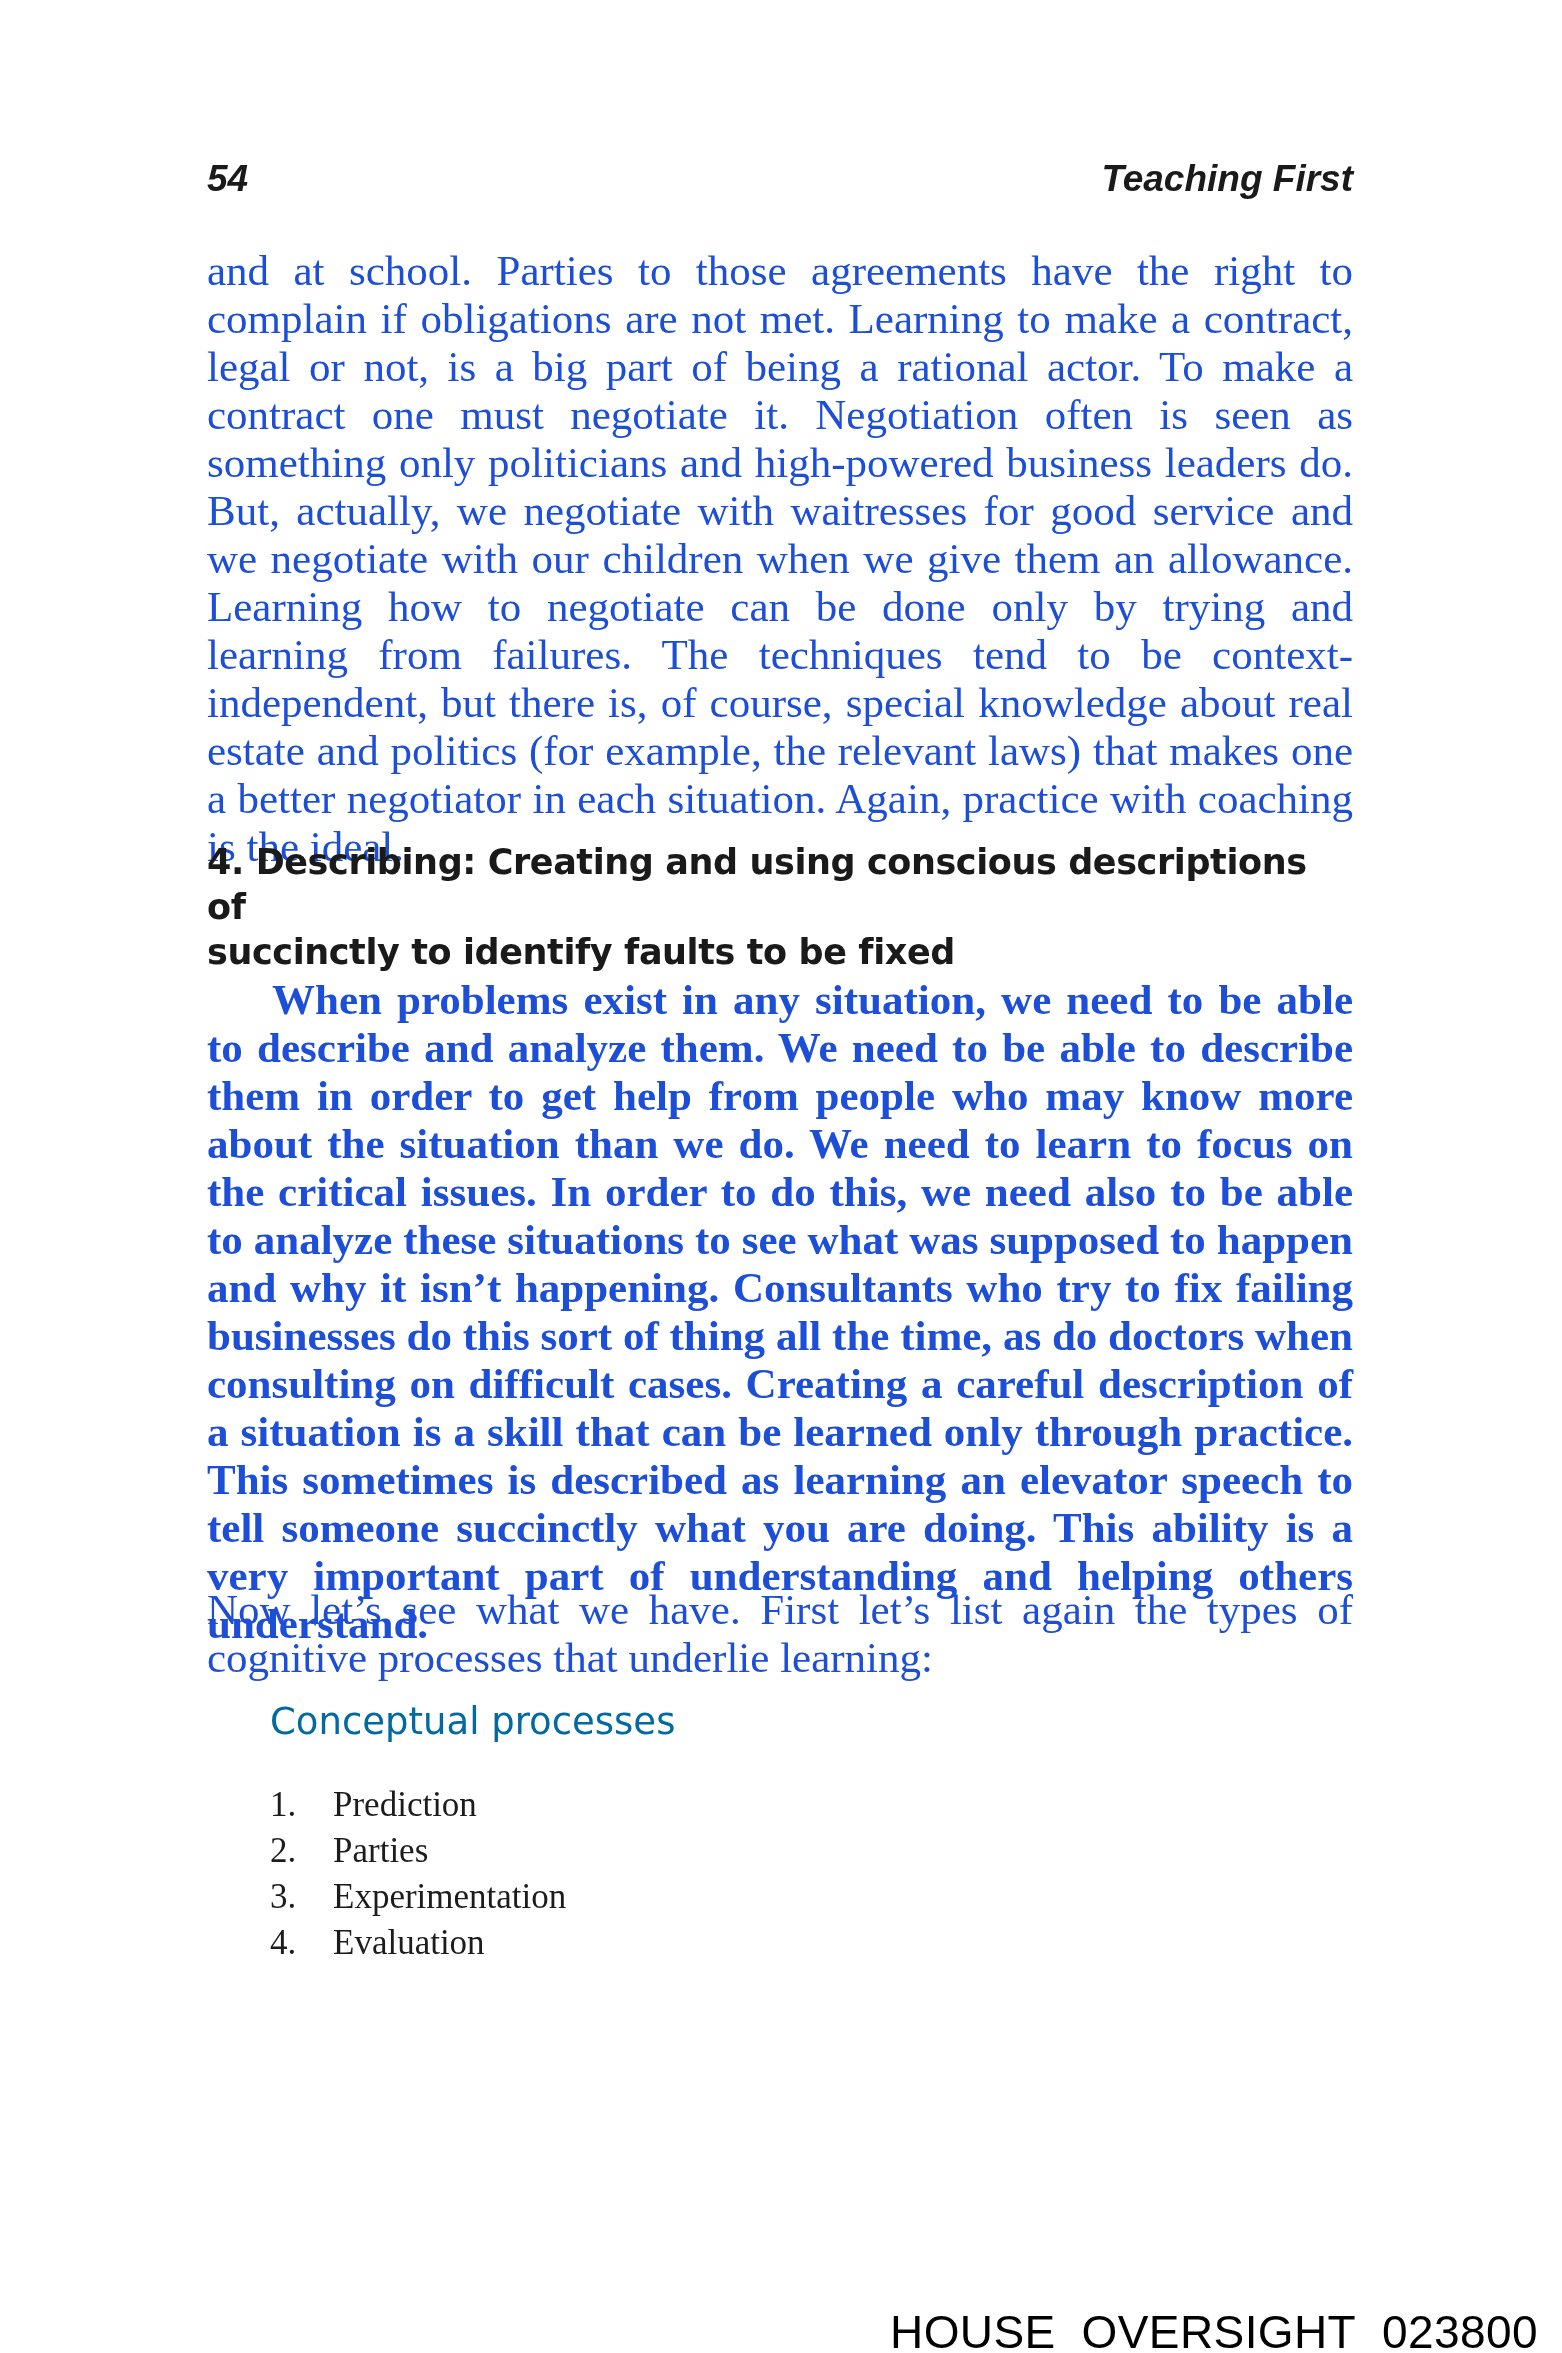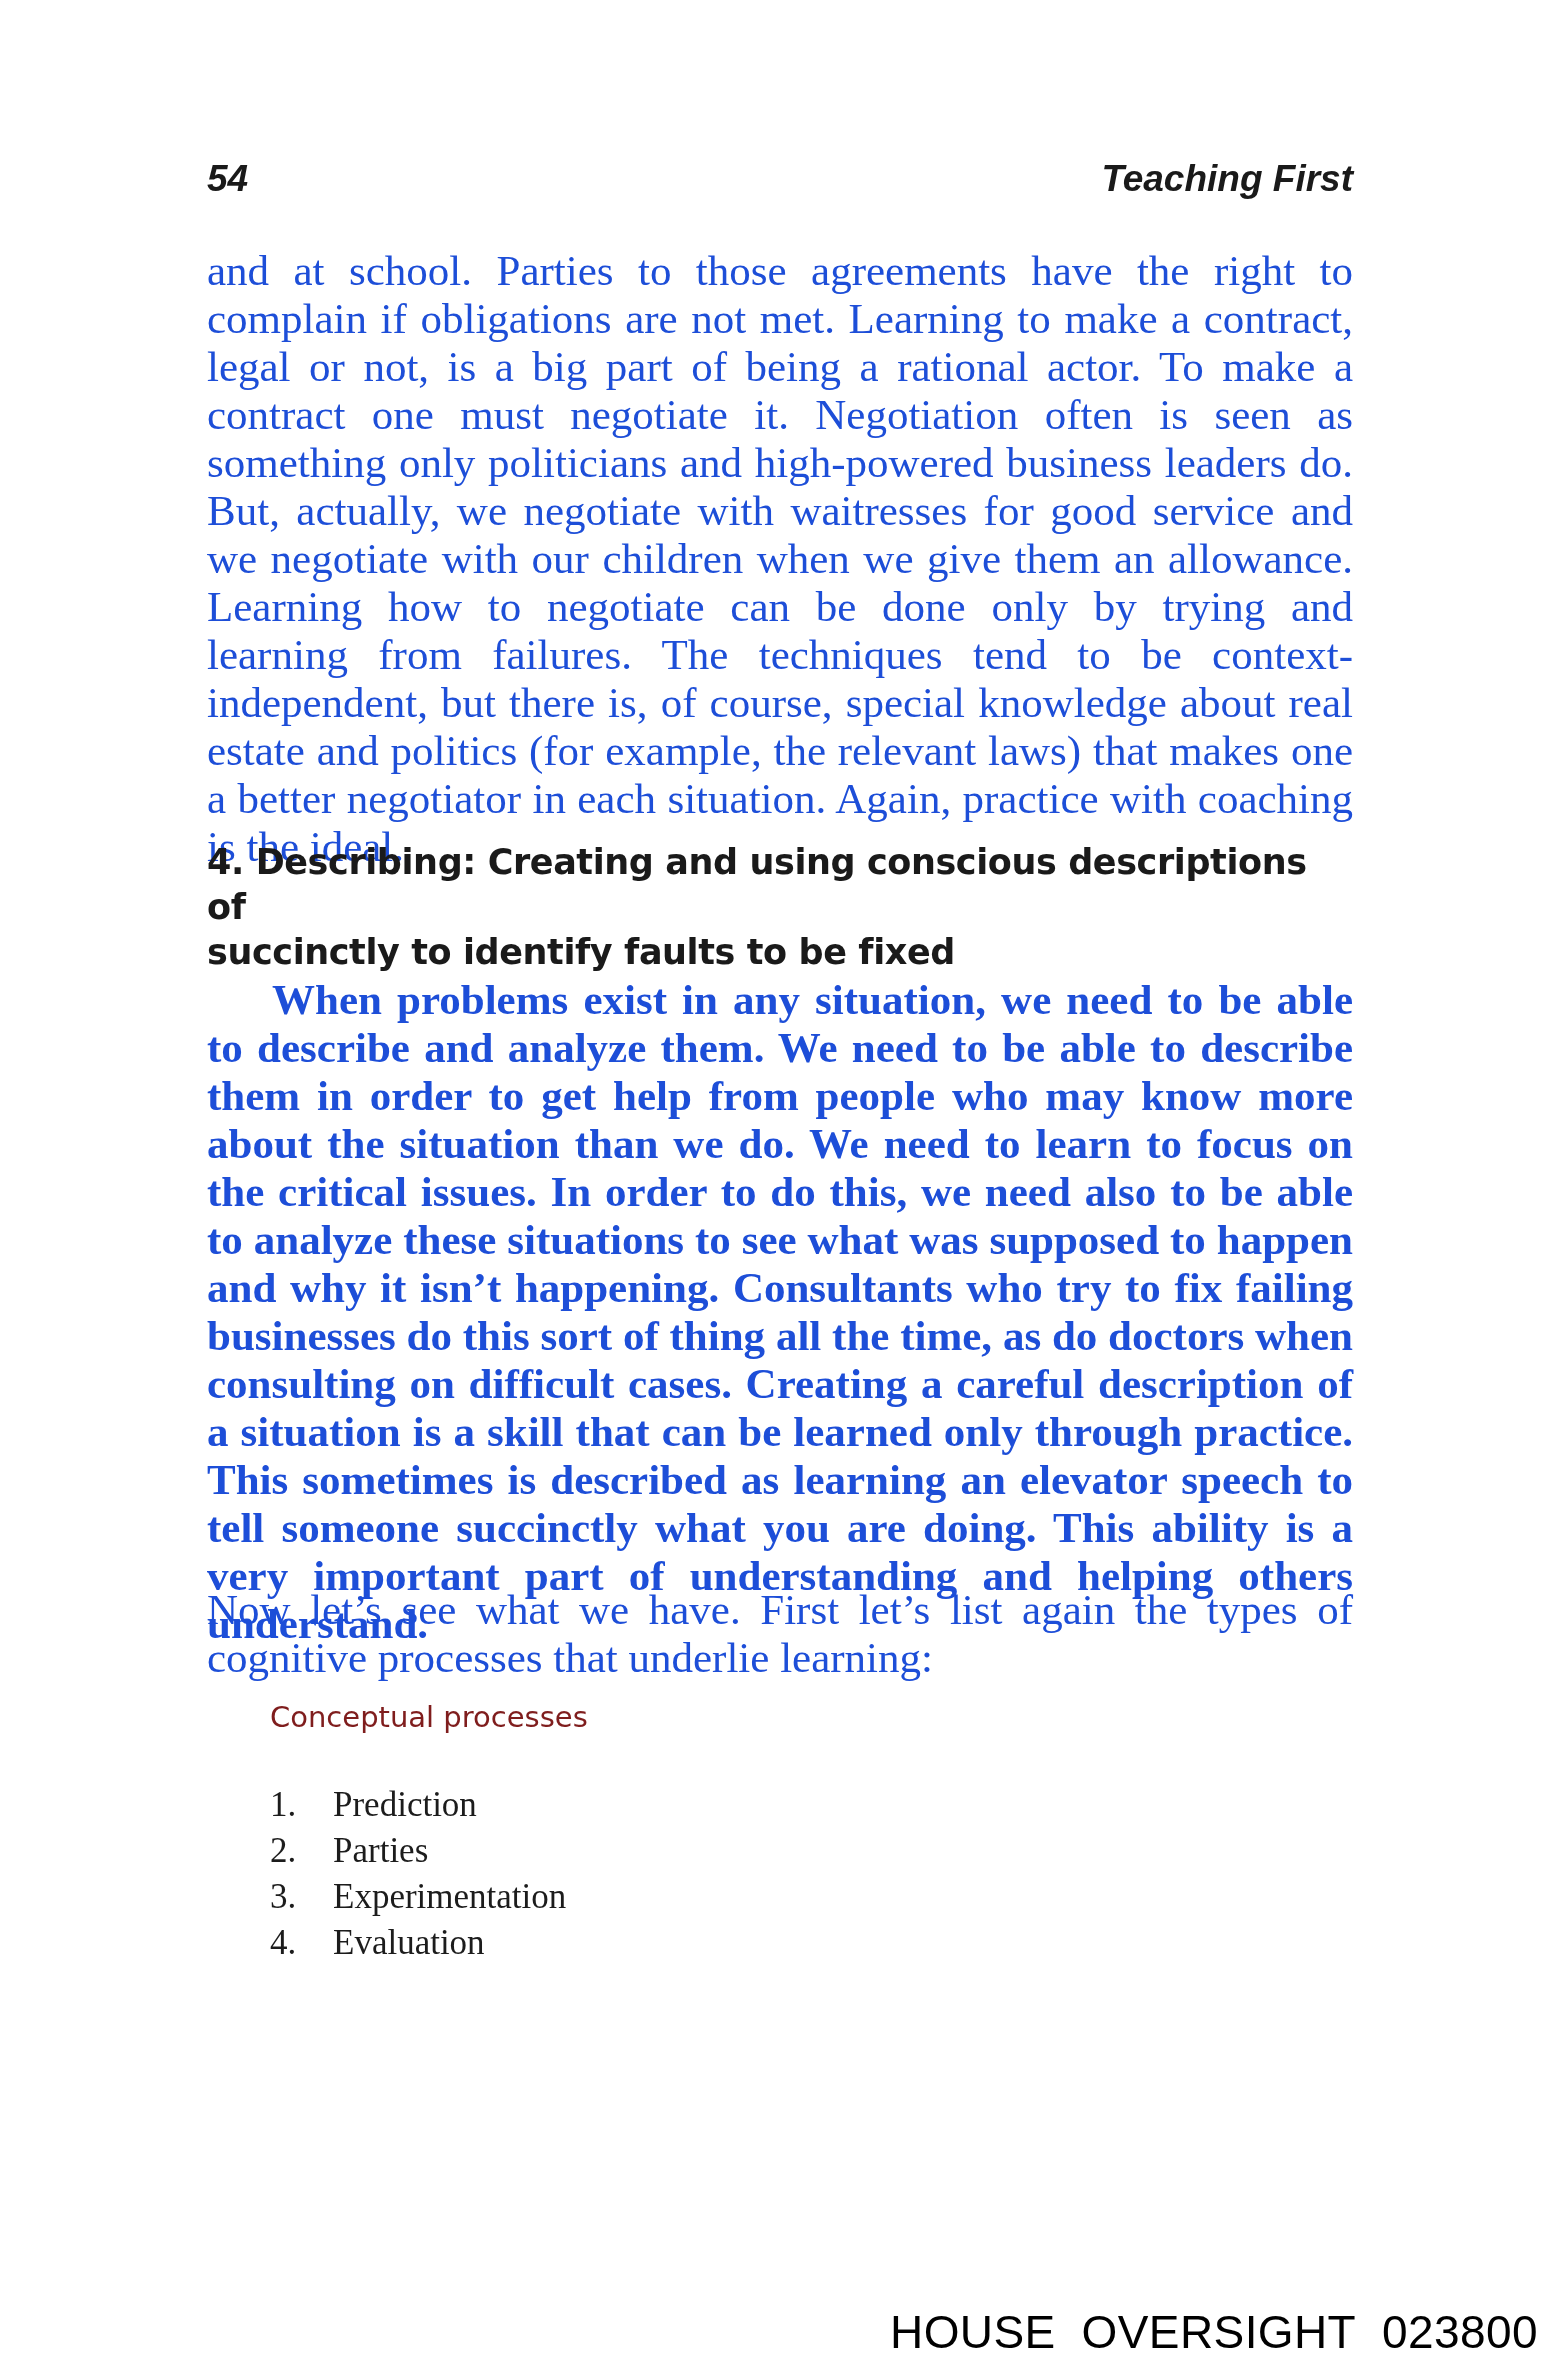--- a/index.html
+++ b/index.html
@@ -11,21 +11,21 @@
   .running-head .title { position: absolute; right: 0; top: 0; }
   .body-text { position: absolute; left: 207px; width: 1146px;
     font-family: "Liberation Serif", serif; font-size: 43px; line-height: 48px; color: #1d4ed8;
     text-align: justify; }
   .body-text p { margin: 0; }
   .indent { text-indent: 65px; }
   .heading { position: absolute; left: 207px; top: 840px; width: 1146px;
     font-family: "DejaVu Sans", sans-serif; font-weight: bold; font-size: 35px; line-height: 45px; color: #1a1a1a;
     letter-spacing: -0.4px; }
   .list-label { position: absolute; left: 270px; top: 1700px;
-    font-family: "DejaVu Sans", sans-serif; font-size: 29px; color: #7f1d1d; }
+    font-family: "DejaVu Sans", sans-serif; font-size: 37px; color: #0369a1; }
   .list { position: absolute; left: 270px; top: 1782px; margin: 0; padding: 0; list-style: none;
     font-family: "Liberation Serif", serif; font-size: 35px; line-height: 46px; color: #1c1c1c; }
   .list li { display: flex; }
   .list .num { width: 63px; display: inline-block; }
   .bates { position: absolute; right: 24px; top: 2305px;
     font-family: "Liberation Sans", sans-serif; font-size: 46px; color: #000; letter-spacing: 0.4px; }
 </style>
 </head>
 <body>
 

